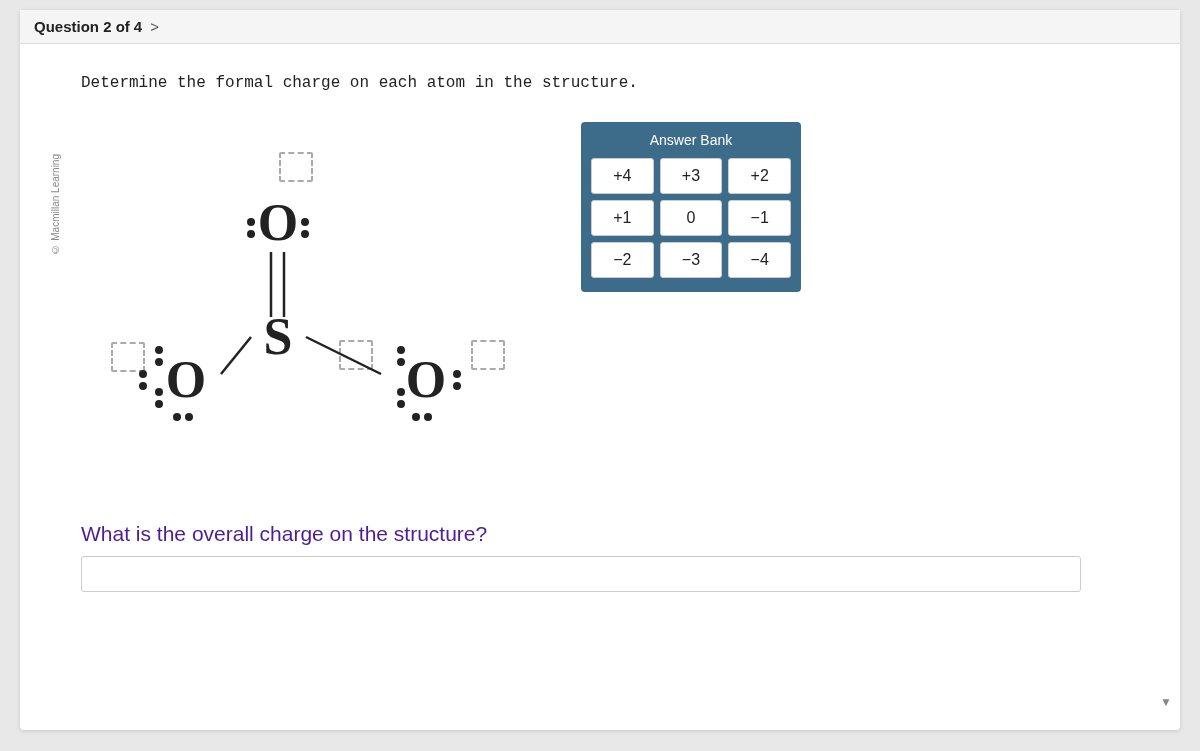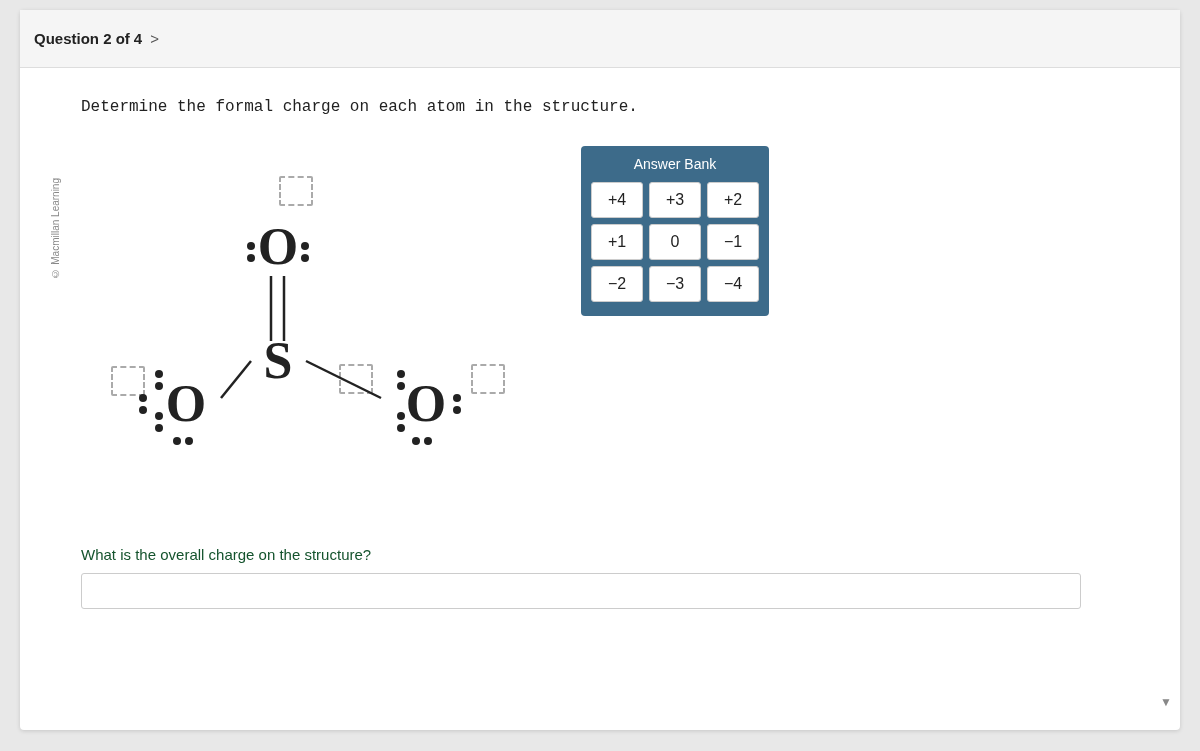--- a/index.html
+++ b/index.html
@@ -18,21 +18,21 @@
       margin: 10px auto;
       border-radius: 4px;
       box-shadow: 0 1px 4px rgba(0,0,0,0.15);
       position: relative;
       min-height: 720px;
       padding-bottom: 40px;
     }
     .header {
       display: flex;
       align-items: center;
-      padding: 20px 14px;
+      padding: 8px 14px;
       border-bottom: 1px solid #ddd;
       background: #f5f5f5;
     }
     .question-label {
       font-size: 15px;
       font-weight: bold;
       font-family: Arial, sans-serif;
       color: #222;
     }
     .chevron-right {
@@ -77,21 +77,21 @@
       position: relative;
       width: 460px;
       height: 340px;
       flex-shrink: 0;
     }
     
     .answer-bank {
       background: #3d6b8a;
       border-radius: 4px;
       padding: 10px 10px 14px 10px;
-      width: 188px;
+      width: 220px;
       flex-shrink: 0;
       align-self: flex-start;
     }
     .answer-bank-title {
       color: #fff;
       font-family: Arial, sans-serif;
       font-size: 14px;
       text-align: center;
       margin-bottom: 10px;
       font-weight: normal;
@@ -129,23 +129,23 @@
       border: 2px dashed #aaa;
       background: rgba(255,255,255,0.5);
       border-radius: 2px;
     }
 
     .overall-charge-section {
       margin-top: 20px;
       padding: 0 0 0 0;
     }
     .overall-charge-label {
-      font-size: 15px;
-      font-family: Arial, sans-serif;
-      color: #14532d;
+      font-size: 21px;
+      font-family: Arial, sans-serif;
+      color: #4c1d95;
       margin-bottom: 10px;
     }
     .overall-charge-input {
       width: 100%;
       max-width: 1000px;
       height: 36px;
       border: 1px solid #ccc;
       border-radius: 3px;
       padding: 4px 8px;
       font-size: 14px;

